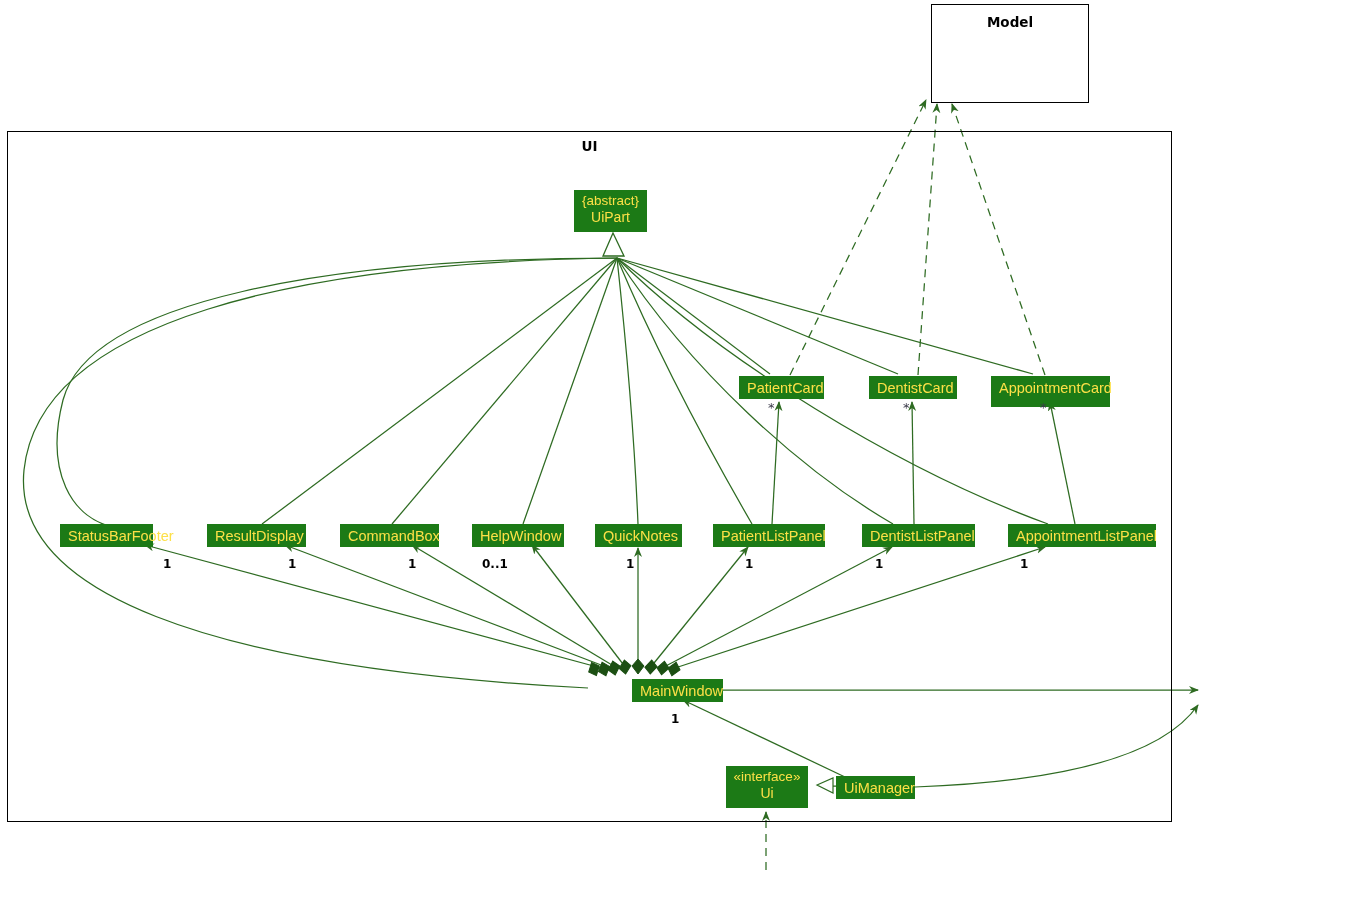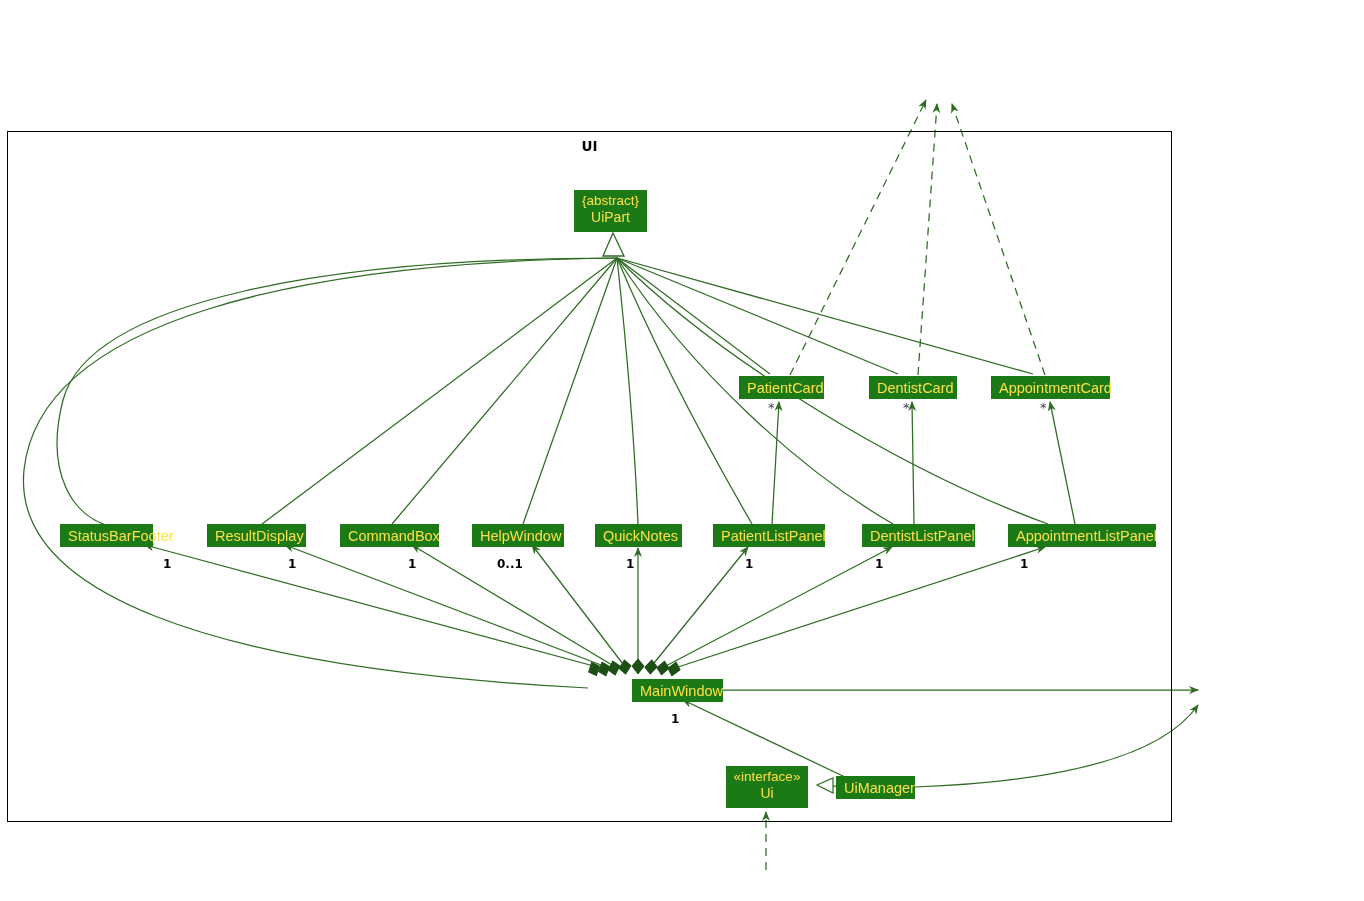--- a/index.html
+++ b/index.html
@@ -155,40 +155,43 @@
       <path d="M915,787 C 1050,782 1160,760 1198,705" marker-end="url(#arrowOpen)"></path>
 
       <path d="M790,375 L 926,100" stroke-dasharray="8,6" marker-end="url(#arrowOpenDash)"></path>
       <path d="M918,375 L 937,104" stroke-dasharray="8,6" marker-end="url(#arrowOpenDash)"></path>
       <path d="M1045,375 L 952,104" stroke-dasharray="8,6" marker-end="url(#arrowOpenDash)"></path>
 
       <path d="M766,870 L 766,812" stroke-dasharray="8,6" marker-end="url(#arrowOpenDash)"></path>
     </g>
   </svg>
 
+  <div class="pkg-box" style="left:931px; top:4px; width:158px; height:99px;">
+    <div class="pkg-title" style="top:9px;">Model</div>
+  </div>
 
   <div class="pkg-box" style="left:7px; top:131px; width:1165px; height:691px;">
     <div class="pkg-title" style="top:6px;">UI</div>
   </div>
 
 
   <div class="cls two-line" style="left:574px; top:190px; width:73px; height:42px;">
     <span class="stereo">{abstract}</span>
     <span>UiPart</span>
   </div>
 
   <div class="cls" style="left:739px; top:376px; width:85px; height:23px;">
     <span>PatientCard</span>
   </div>
 
   <div class="cls" style="left:869px; top:376px; width:88px; height:23px;">
     <span>DentistCard</span>
   </div>
 
-  <div class="cls" style="left:991px; top:376px; width:119px; height:23px;">
+  <div class="cls" style="left:991px; top:376px; width:119px; height:31px;">
     <span>AppointmentCard</span>
   </div>
 
   <div class="cls" style="left:60px; top:524px; width:93px; height:23px;">
     <span>StatusBarFooter</span>
   </div>
 
   <div class="cls" style="left:207px; top:524px; width:99px; height:23px;">
     <span>ResultDisplay</span>
   </div>
@@ -242,21 +245,21 @@
       <polygon points="674,662 680,668 674,676 668,670" transform="rotate(18 674 669)"></polygon>
     </g>
   </svg>
 
   <div class="mult" style="left:163px; top:557px;">1</div>
 
   <div class="mult" style="left:288px; top:557px;">1</div>
 
   <div class="mult" style="left:408px; top:557px;">1</div>
 
-  <div class="mult" style="left:497px; top:557px;">0..1</div>
+  <div class="mult" style="left:482px; top:557px;">0..1</div>
 
   <div class="mult" style="left:626px; top:557px;">1</div>
 
   <div class="mult" style="left:745px; top:557px;">1</div>
 
   <div class="mult" style="left:875px; top:557px;">1</div>
 
   <div class="mult" style="left:1020px; top:557px;">1</div>
 
   <div class="mult" style="left:671px; top:712px;">1</div>

